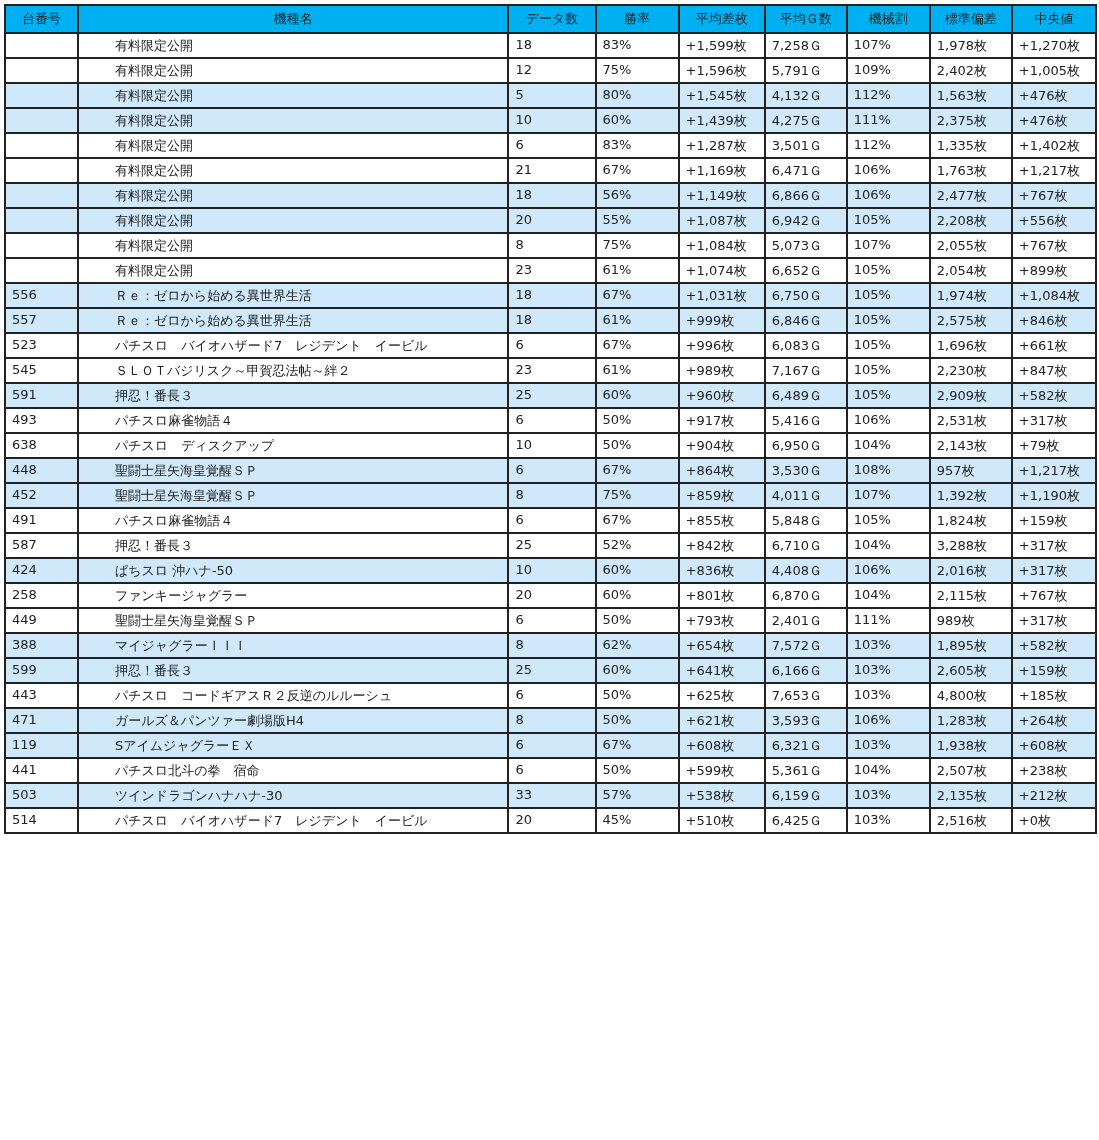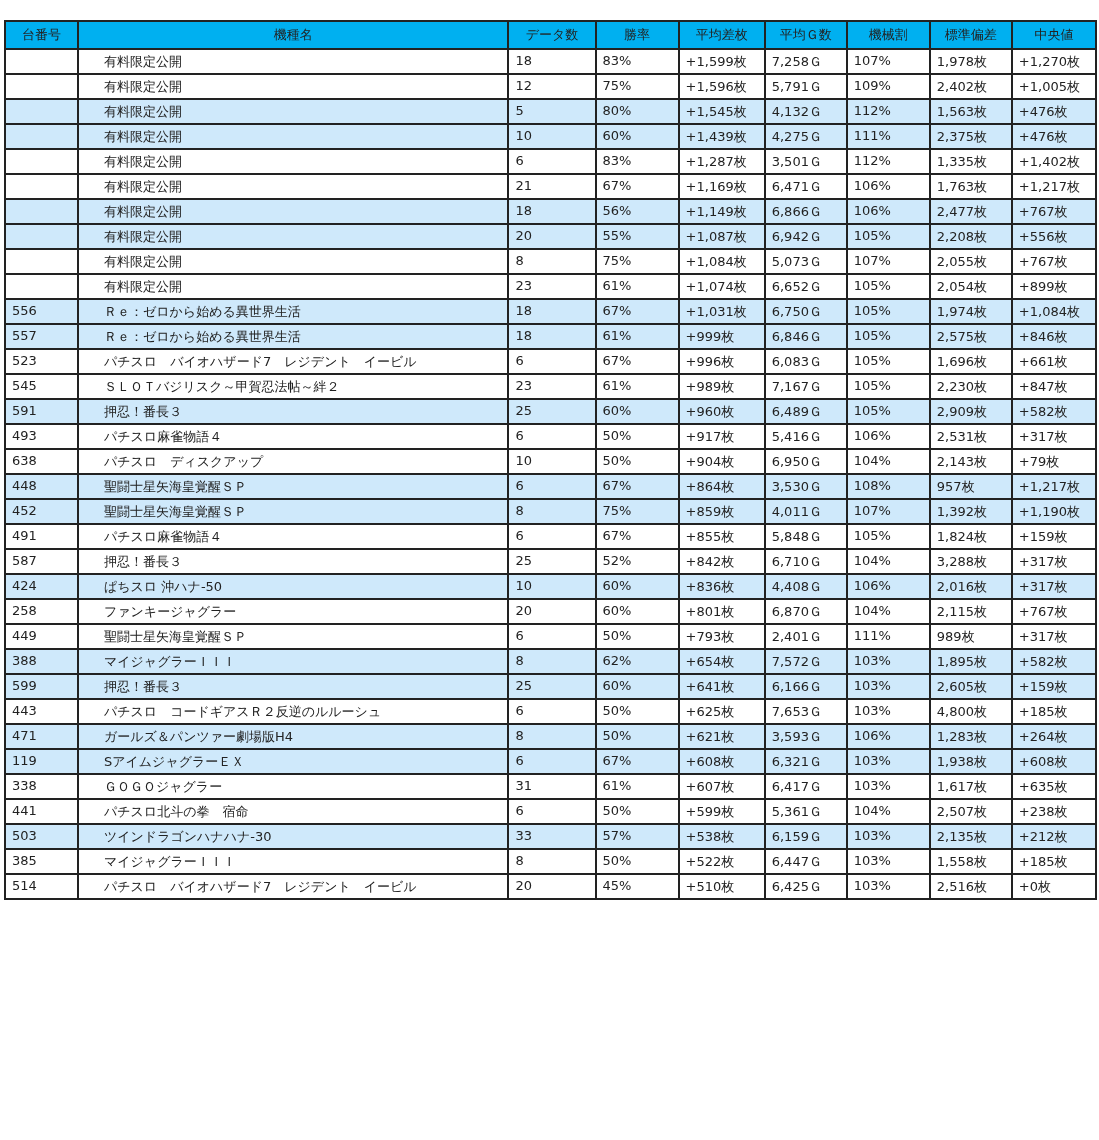--- a/index.html
+++ b/index.html
@@ -1,17 +1,17 @@
 <!DOCTYPE html>
 <html><head>
 <meta charset="utf-8">
 <style>
   html, body { margin: 0; padding: 0; background: #ffffff; }
   body { width: 1099px; height: 1140px; overflow: hidden; }
-  .wrap { position: absolute; left: 4px; top: 20px; }
+  .wrap { position: absolute; left: 4px; top: 4px; }
   table.data {
     border-collapse: collapse;
     font-family: "DejaVu Sans", "Liberation Sans", sans-serif;
     font-size: 13px;
     color: #222;
     table-layout: fixed;
     width: 1093px;
   }
   table.data th, table.data td {
     border: 2px solid #222;
@@ -21,21 +21,21 @@
     overflow: hidden;
     box-sizing: border-box;
   }
   table.data th {
     background: #00b0f0;
     font-weight: normal;
     text-align: center;
     height: 28px;
   }
   table.data td { text-align: left; vertical-align: top; padding-top: 3px; }
-  table.data td.name { padding-left: 25px; }
+  table.data td.name { padding-left: 36px; }
   tr.hl td { background: #cfe9fb; }
   tr.nm td { background: #ffffff; }
 </style>
 </head>
 <body>
 
 <div class="wrap">
   <table class="data">
     <colgroup>
       <col style="width:72px">
@@ -375,31 +375,20 @@
           <td class="name">SアイムジャグラーＥＸ</td>
           <td>6</td>
           <td>67%</td>
           <td>+608枚</td>
           <td>6,321Ｇ</td>
           <td>103%</td>
           <td>1,938枚</td>
           <td>+608枚</td>
         </tr>
         <tr class="nm">
-          <td>338</td>
-          <td class="name">ＧＯＧＯジャグラー</td>
-          <td>31</td>
-          <td>61%</td>
-          <td>+607枚</td>
-          <td>6,417Ｇ</td>
-          <td>103%</td>
-          <td>1,617枚</td>
-          <td>+635枚</td>
-        </tr>
-        <tr class="nm">
           <td>441</td>
           <td class="name">パチスロ北斗の拳　宿命</td>
           <td>6</td>
           <td>50%</td>
           <td>+599枚</td>
           <td>5,361Ｇ</td>
           <td>104%</td>
           <td>2,507枚</td>
           <td>+238枚</td>
         </tr>
@@ -408,31 +397,20 @@
           <td class="name">ツインドラゴンハナハナ-30</td>
           <td>33</td>
           <td>57%</td>
           <td>+538枚</td>
           <td>6,159Ｇ</td>
           <td>103%</td>
           <td>2,135枚</td>
           <td>+212枚</td>
         </tr>
         <tr class="nm">
-          <td>385</td>
-          <td class="name">マイジャグラーＩＩＩ</td>
-          <td>8</td>
-          <td>50%</td>
-          <td>+522枚</td>
-          <td>6,447Ｇ</td>
-          <td>103%</td>
-          <td>1,558枚</td>
-          <td>+185枚</td>
-        </tr>
-        <tr class="nm">
           <td>514</td>
           <td class="name">パチスロ　バイオハザード7　レジデント　イービル</td>
           <td>20</td>
           <td>45%</td>
           <td>+510枚</td>
           <td>6,425Ｇ</td>
           <td>103%</td>
           <td>2,516枚</td>
           <td>+0枚</td>
         </tr>

